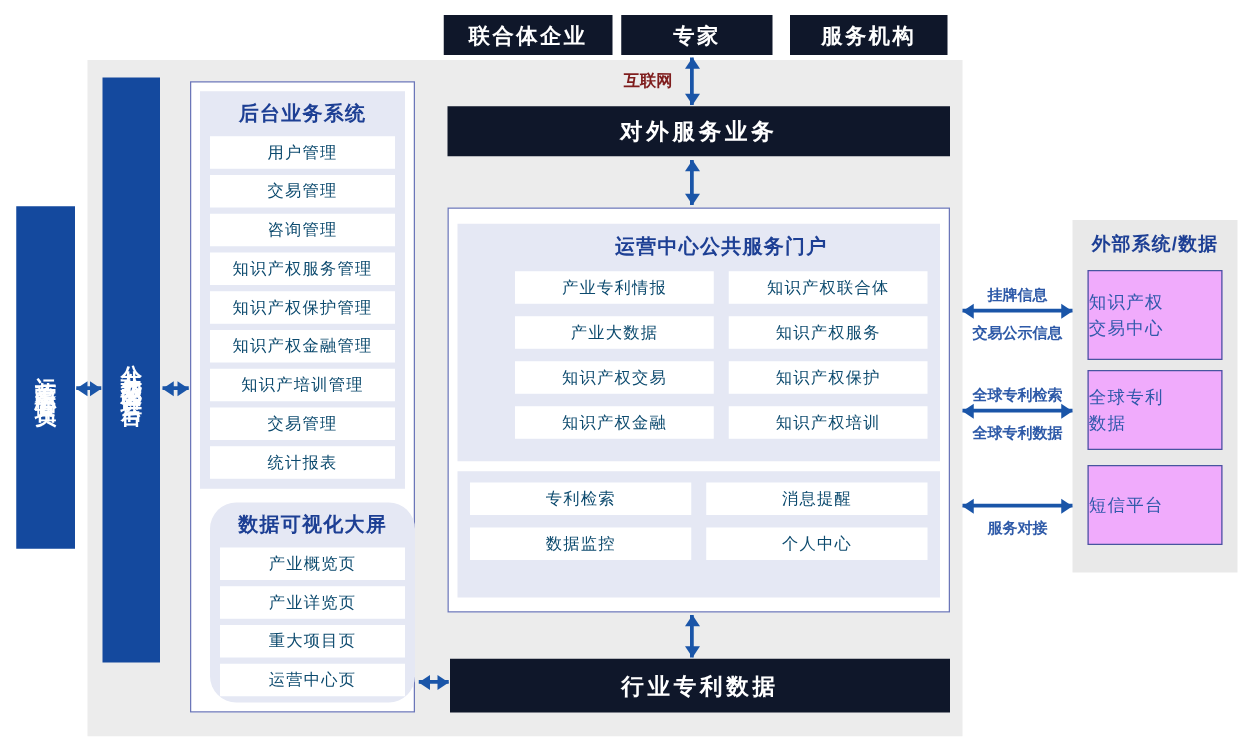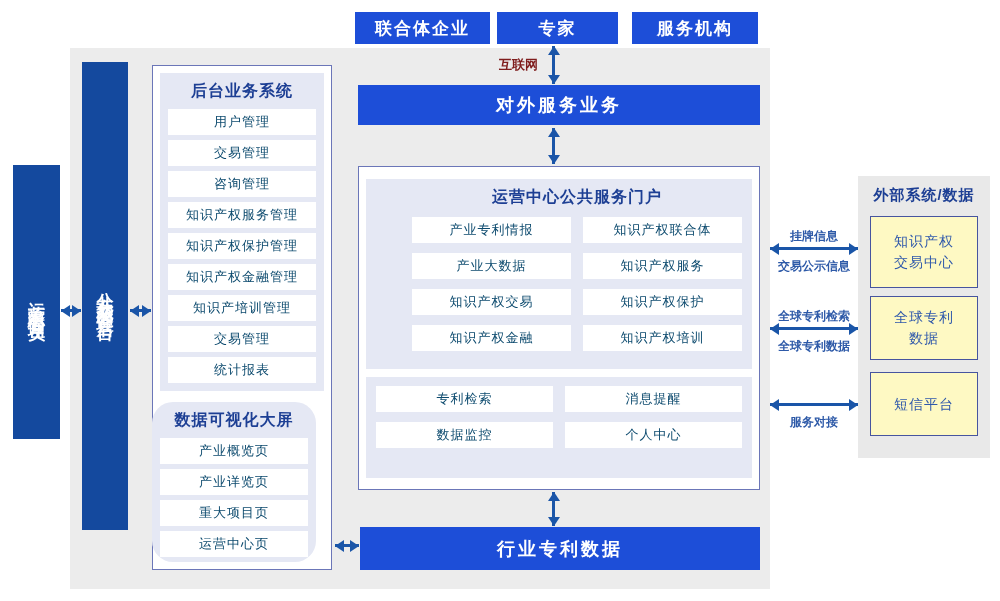--- a/index.html
+++ b/index.html
@@ -6,21 +6,21 @@
   body{
     font-family:"Liberation Sans","DejaVu Sans",sans-serif;
     background:#ffffff;
   }
   .canvas{
     position:relative;width:1000px;height:601px;background:#ffffff;overflow:hidden;
   }
   .abs{position:absolute;box-sizing:border-box;}
   .gray-bg{background:#ececec;}
   .blue-box{
-    background:#1d4ed8;color:#ffffff;font-weight:bold;
+    background:#0f172a;color:#ffffff;font-weight:bold;
     display:flex;align-items:center;justify-content:center;
     letter-spacing:2px;
   }
   .actor{font-size:17px;}
   .wide-bar{font-size:18px;letter-spacing:3px;}
   .v-bar{
     background:#14499e;color:#ffffff;font-weight:bold;font-size:17px;
     display:flex;align-items:center;justify-content:center;
     writing-mode:vertical-rl;text-orientation:upright;letter-spacing:4px;
   }
@@ -34,22 +34,22 @@
     background:#ffffff;color:#0c4a6e;font-size:13px;
     display:flex;align-items:center;justify-content:center;
     height:26px;letter-spacing:1px;
   }
   .grid2{display:grid;grid-template-columns:1fr 1fr;gap:10px 12px;padding:9px 10px 0 10px;}
   .stack{display:flex;flex-direction:column;gap:5px;padding:7px 8px 0 8px;}
   .net-label{color:#7f1d1d;font-weight:bold;font-size:13px;}
   .link-label{color:#2e5aa8;font-weight:bold;font-size:12px;text-align:center;white-space:nowrap;}
   .ext-title{color:#1d3f94;font-weight:bold;font-size:15px;text-align:center;letter-spacing:1px;}
   .ext-box{
-    background:#fef9c3;border:1px solid #47559f;color:#3059ab;font-size:14px;
-    display:flex;flex-direction:column;align-items:center;justify-content:center;
+    background:#f0abfc;border:1px solid #47559f;color:#3059ab;font-size:14px;
+    display:flex;flex-direction:column;align-items:flex-start;justify-content:center;
     line-height:1.5;letter-spacing:1px;
   }
   
   .ah{position:absolute;height:3px;background:#1a55a8;}
   .ah::before{content:"";position:absolute;left:0;top:50%;transform:translateY(-50%);
     width:0;height:0;border:6px solid transparent;border-right:9px solid #1a55a8;border-left:none;}
   .ah::after{content:"";position:absolute;right:0;top:50%;transform:translateY(-50%);
     width:0;height:0;border:6px solid transparent;border-left:9px solid #1a55a8;border-right:none;}
   
   .av{position:absolute;width:3px;background:#1a55a8;}
@@ -92,21 +92,21 @@
       <div class="item">咨询管理</div>
       <div class="item">知识产权服务管理</div>
       <div class="item">知识产权保护管理</div>
       <div class="item">知识产权金融管理</div>
       <div class="item">知识产培训管理</div>
       <div class="item">交易管理</div>
       <div class="item">统计报表</div>
     </div>
   </div>
 
-  <div class="abs panel" style="left:152px;top:402px;width:164px;height:160px;border-radius:21px;">
+  <div class="abs panel" style="left:168px;top:402px;width:164px;height:160px;border-radius:21px;">
     <div class="panel-title">数据可视化大屏</div>
     <div class="stack">
       <div class="item">产业概览页</div>
       <div class="item">产业详览页</div>
       <div class="item">重大项目页</div>
       <div class="item">运营中心页</div>
     </div>
   </div>
 
   <div class="abs container-box" style="left:358px;top:166px;width:402px;height:324px;"></div>

